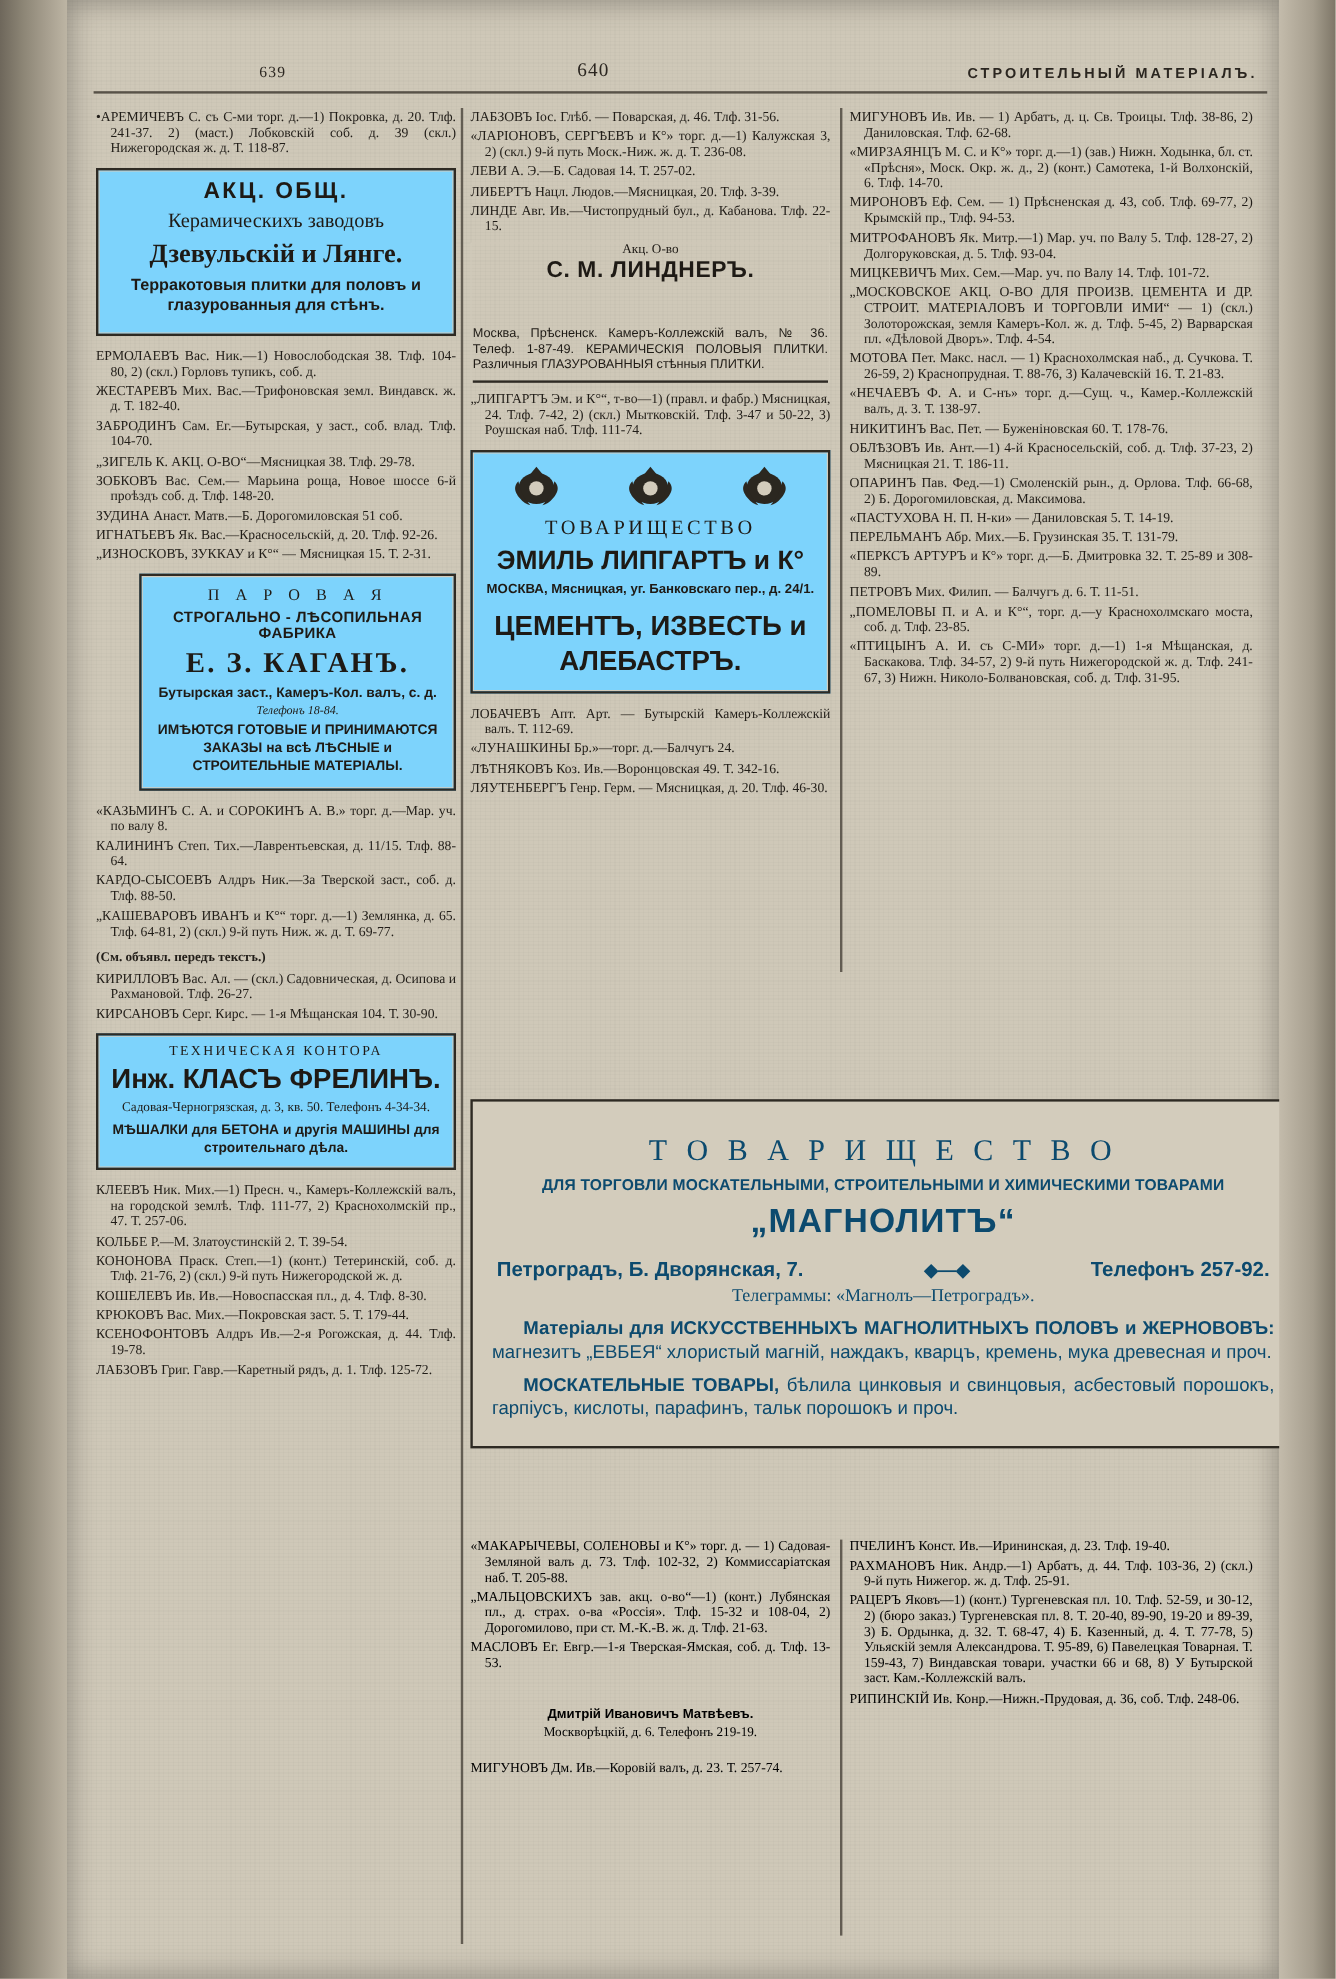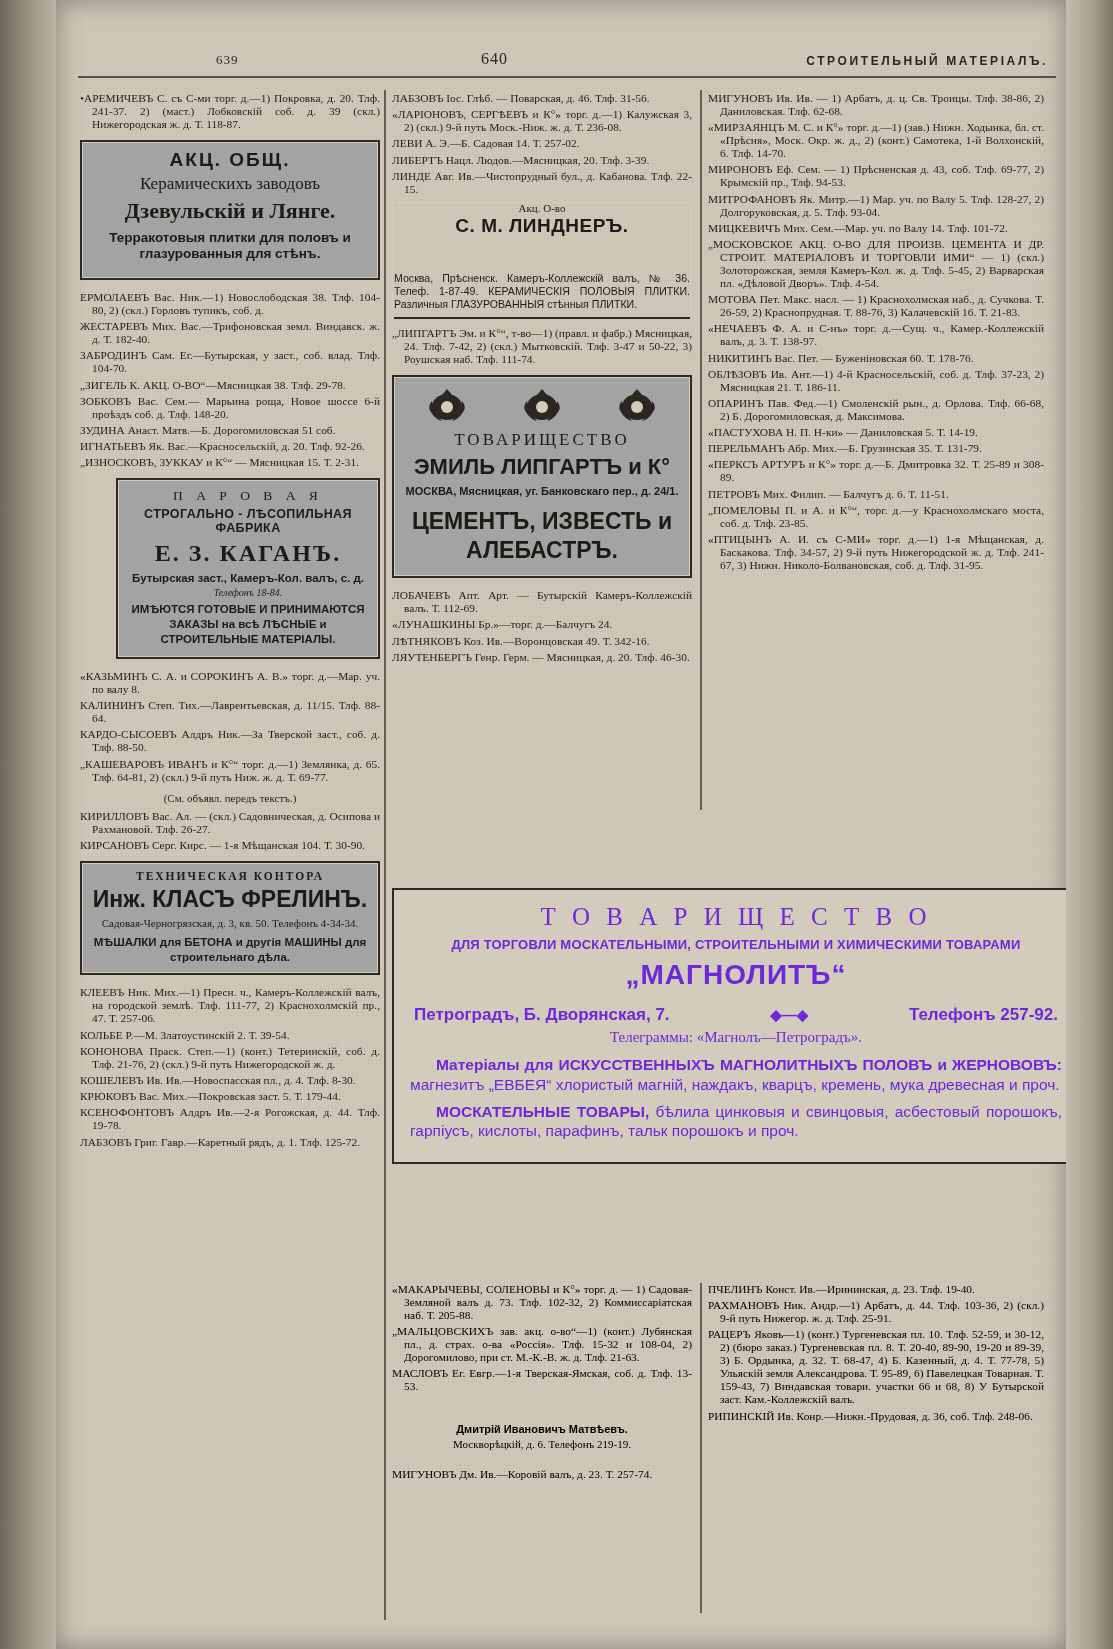--- a/index.html
+++ b/index.html
@@ -50,26 +50,26 @@
   #vr1{left:328px;height:1530px;}
   #vr2{left:644px;height:720px;}
 
   .entry{
     font-size:11.4px;line-height:1.14;
     margin-bottom:3.2px;
     text-align:justify;
     padding-left:12px;text-indent:-12px;
     font-family:"Liberation Serif",serif;
   }
-  .note{font-size:11px;text-align:center;margin:8px 0 6px;font-style:normal;}
+  .note{font-size:11px;text-align:left;margin:8px 0 6px;font-style:normal;font-weight:bold;}
 
   
   .ad{
     border:2px solid #2e2a23;
-    background:#a3a3a3;
+    background:#7dd3fc;
     margin:9px 0 11px;
     padding:7px 8px 9px;
     text-align:center;
     color:#1e1a15;
     box-shadow:0 0 0 1px #d3ccbc inset;
   }
 
   
   #ad1 .t1{font-size:19px;font-weight:bold;letter-spacing:2px;font-family:"Liberation Sans",sans-serif;margin-bottom:3px;}
   #ad1 .t2{font-size:17px;font-family:"Liberation Serif",serif;margin-bottom:4px;}
@@ -81,21 +81,21 @@
   #ad2{padding:8px 6px 10px;margin-left:36px;}
   #ad2 .t1{font-size:13.5px;letter-spacing:5px;font-family:"Liberation Serif",serif;margin-bottom:3px;}
   #ad2 .t2{font-size:12.5px;font-weight:bold;font-family:"Liberation Sans",sans-serif;letter-spacing:.4px;margin-bottom:5px;}
   #ad2 .t3{font-size:24px;font-weight:bold;letter-spacing:2px;font-family:"Liberation Serif",serif;margin-bottom:5px;}
   #ad2 .t4{font-size:11.5px;font-family:"Liberation Sans",sans-serif;font-weight:bold;margin-bottom:3px;}
   #ad2 .t5{font-size:10px;font-style:italic;font-family:"Liberation Serif",serif;margin-bottom:4px;}
   #ad2 .t6{font-size:11.5px;font-weight:bold;font-family:"Liberation Sans",sans-serif;line-height:1.3;}
 
   
   #ad3{padding:7px 6px 9px;}
-  #ad3 .t1{font-size:11.5px;letter-spacing:2px;font-family:"Liberation Serif",serif;margin-bottom:4px;font-weight:bold;}
+  #ad3 .t1{font-size:11.5px;letter-spacing:2px;font-family:"Liberation Serif",serif;margin-bottom:4px;}
   #ad3 .t2{font-size:23px;font-weight:bold;font-family:"Liberation Sans",sans-serif;margin-bottom:4px;}
   #ad3 .t3{font-size:11px;font-family:"Liberation Serif",serif;line-height:1.25;margin-bottom:4px;}
   #ad3 .t4{font-size:11.5px;font-weight:bold;font-family:"Liberation Sans",sans-serif;line-height:1.3;}
 
   
   #ad4{border:none;background:none;margin:6px 0 8px;padding:0 2px;}
   #ad4 .t0{font-size:11px;margin-bottom:1px;}
   #ad4 .t1{font-size:19px;font-weight:bold;font-family:"Liberation Sans",sans-serif;letter-spacing:.5px;margin-bottom:3px;}
   #ad4 .t2{font-size:10.6px;line-height:1.25;text-align:justify;font-family:"Liberation Sans",sans-serif;margin-top:35px;}
   #ad4 .hr{height:2px;background:#2e2a23;margin:6px 0 0;}
@@ -103,23 +103,23 @@
   
   #ad5{padding:8px 6px 12px;}
   #ad5 .crests{display:flex;justify-content:space-around;align-items:center;margin-bottom:5px;}
   #ad5 .t1{font-size:17px;letter-spacing:3px;font-family:"Liberation Serif",serif;margin-bottom:4px;}
   #ad5 .t2{font-size:22px;font-weight:bold;font-family:"Liberation Sans",sans-serif;margin-bottom:4px;}
   #ad5 .t3{font-size:11px;font-weight:bold;font-family:"Liberation Sans",sans-serif;line-height:1.3;margin-bottom:8px;}
   #ad5 .t4{font-size:23px;font-weight:bold;font-family:"Liberation Sans",sans-serif;line-height:1.25;text-align:center;}
 
   
   #ad6{
-    position:absolute;left:336px;top:888px;width:652px;
+    position:absolute;left:336px;top:916px;width:652px;
     border:2px solid #2e2a23;background:#d3ccbc;
-    padding:13px 16px 14px;color:#6d28d9;
+    padding:28px 16px 14px;color:#0c4a6e;
   }
   #ad6 .t1{text-align:center;font-size:25px;letter-spacing:5px;font-family:"Liberation Serif",serif;margin-bottom:6px;}
   #ad6 .t2{text-align:center;font-size:13px;font-weight:bold;font-family:"Liberation Sans",sans-serif;letter-spacing:.2px;margin-bottom:7px;}
   #ad6 .t3{text-align:center;font-size:28px;font-weight:bold;font-family:"Liberation Sans",sans-serif;letter-spacing:1px;margin-bottom:14px;}
   #ad6 .row{display:flex;justify-content:space-between;align-items:center;font-size:17px;font-family:"Liberation Sans",sans-serif;font-weight:bold;margin-bottom:4px;padding:0 4px;}
   #ad6 .dia{font-size:15px;}
   #ad6 .t5{text-align:center;font-size:15px;font-family:"Liberation Serif",serif;margin-bottom:9px;}
   #ad6 p{margin:0 0 7px;font-size:15.5px;line-height:1.28;text-align:justify;font-family:"Liberation Sans",sans-serif;}
   #ad6 p .bg{font-weight:bold;}
   #ad6 .ind{text-indent:26px;}

